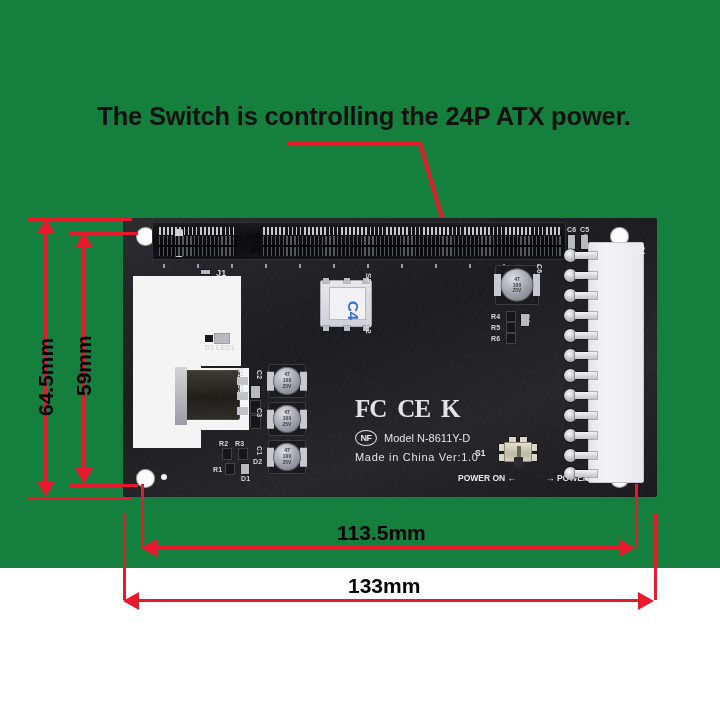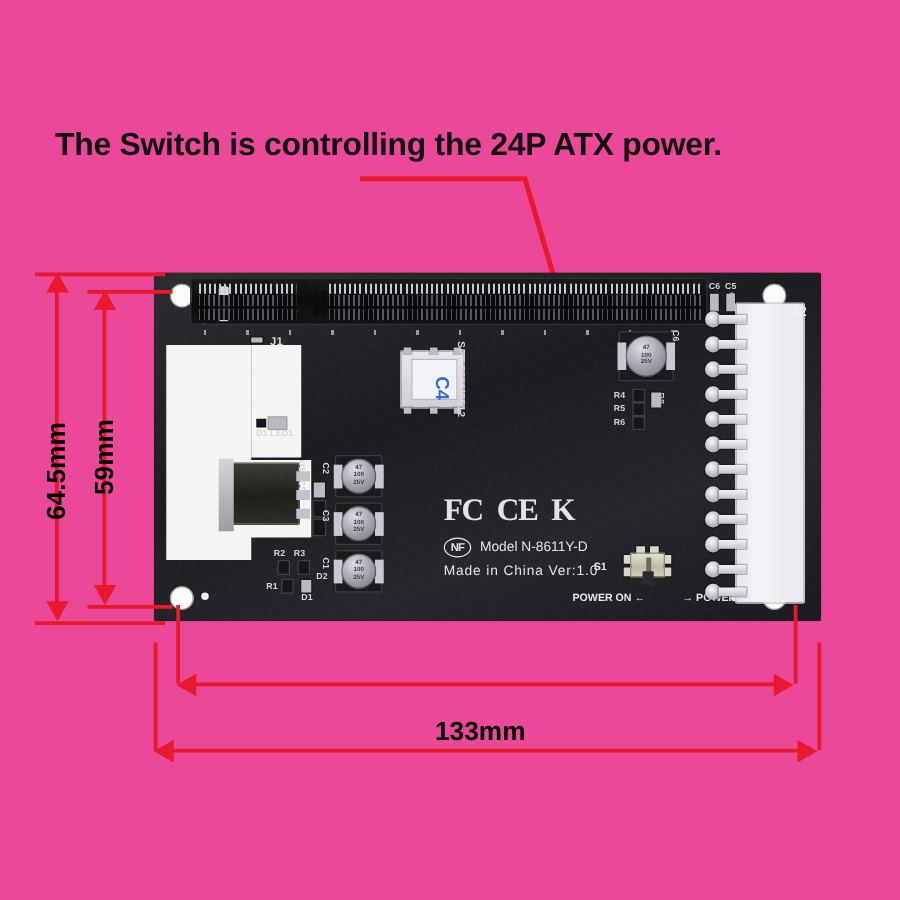--- a/index.html
+++ b/index.html
@@ -6,22 +6,23 @@
   html, body {
     margin: 0; padding: 0;
     width: 720px; height: 720px;
     background: #ffffff;
     font-family: "Liberation Sans", sans-serif;
     overflow: hidden;
   }
   #stage {
     position: relative;
     width: 720px;
-    height: 720px;
-    background: #ec4899;
+    height: 568px;
+    background: #15803d;
+    text-align: center;
   }
 
   
   #title {
     position: absolute;
     left: 44px;
     top: 102px;
     width: 640px;
     font-size: 25.5px;
     font-weight: bold;
@@ -652,20 +653,21 @@
   <div class="red redline-v" style="left:82px; top:240px; height:236px;"></div>
   <div class="arrow arrow-up" style="left:74.5px; top:232px;"></div>
   <div class="arrow arrow-down" style="left:74.5px; top:468px;"></div>
   <div class="dim-label dim-vert" style="left:72px; top:396px;">59mm</div>
 
   <div class="red redline-v" style="left:141px; top:484px; height:63px;"></div>
   <div class="red redline-v" style="left:635px; top:484px; height:63px;"></div>
   <div class="red redline-h" style="left:149px; top:546px; width:478px;"></div>
   <div class="arrow arrow-left" style="left:141px; top:538.5px;"></div>
   <div class="arrow arrow-right" style="left:619px; top:538.5px;"></div>
+  <div class="dim-label" style="left:337px; top:521px;">113.5mm</div>
 
   <div class="red redline-v" style="left:123px; top:514px; height:86px;"></div>
   <div class="red redline-v" style="left:654px; top:514px; height:86px;"></div>
   <div class="red redline-h" style="left:131px; top:599px; width:516px;"></div>
   <div class="arrow arrow-left" style="left:123px; top:591.5px;"></div>
   <div class="arrow arrow-right" style="left:638px; top:591.5px;"></div>
   <div class="dim-label" style="left:348px; top:574px;">133mm</div>
 
 </div>
 

